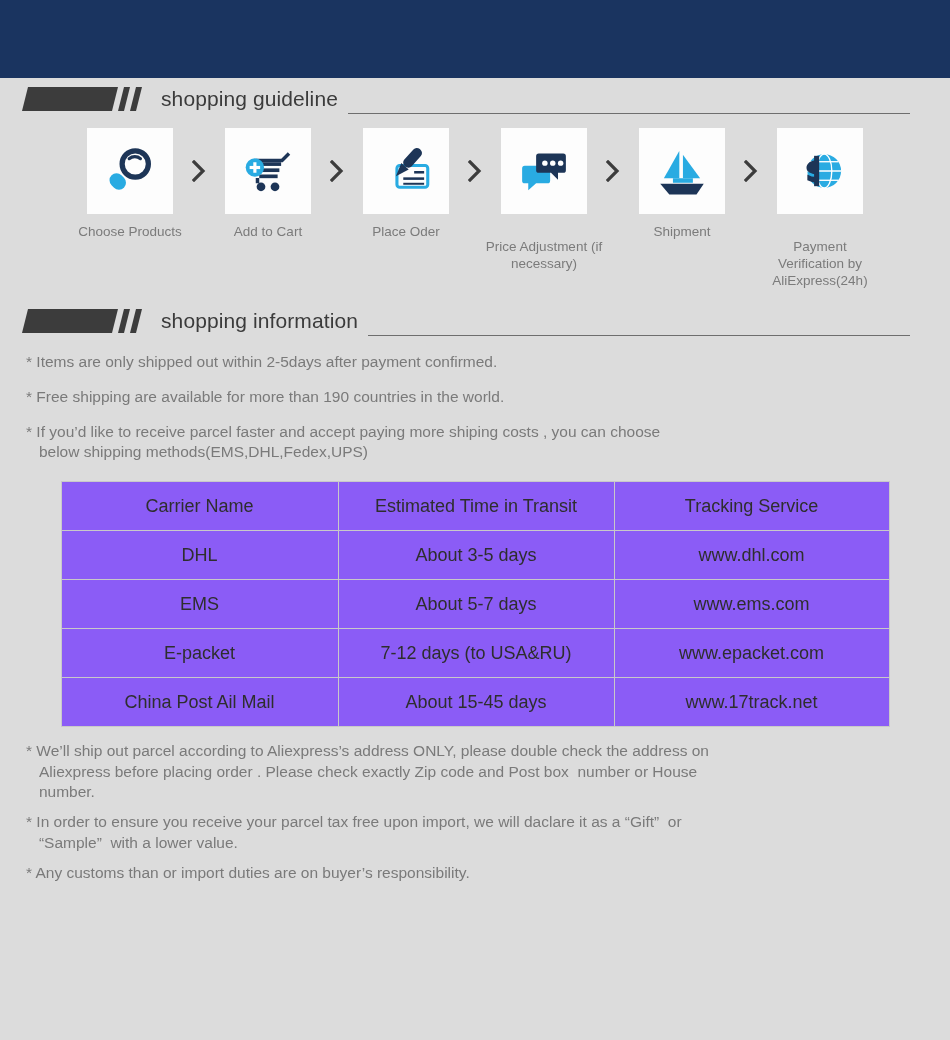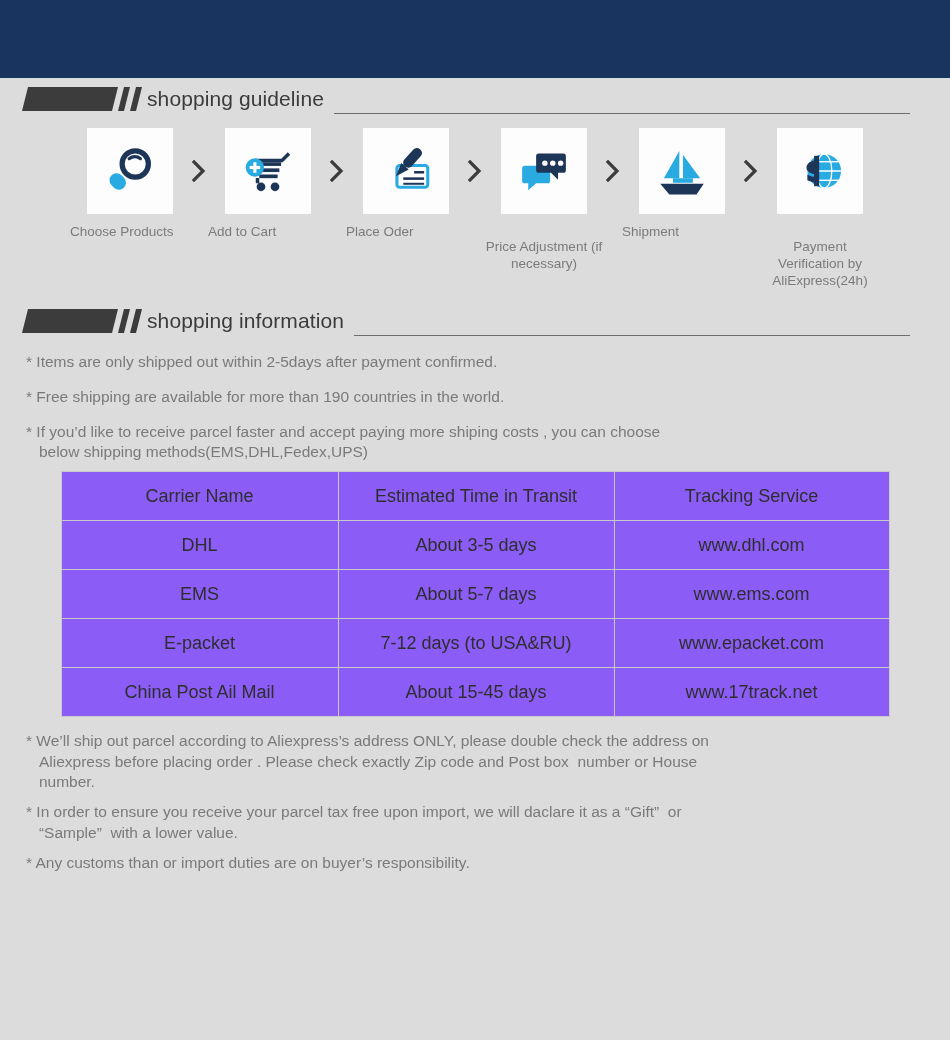--- a/index.html
+++ b/index.html
@@ -36,20 +36,21 @@
   .banner-shape {
     position: relative;
     width: 125px;
     height: 24px;
     flex: 0 0 auto;
   }
   .banner-shape svg { display: block; }
   .section-title {
     font-size: 21px;
     color: #3b3b3b;
+    margin-left: 14px;
     white-space: nowrap;
     letter-spacing: 0.1px;
   }
   .section-rule {
     flex: 1 1 auto;
     height: 0;
     border-bottom: 1px solid #6e6e6e;
     margin-left: 10px;
     margin-right: 40px;
     align-self: flex-end;
@@ -75,20 +76,21 @@
     height: 86px;
     background: #fdfdfd;
     display: flex;
     align-items: center;
     justify-content: center;
   }
   .step-label {
     margin-top: 10px;
     font-size: 13.5px;
     color: #7b7b7b;
+    text-align: center;
     line-height: 1.25;
     width: 120px;
   }
   .step-label.two-line { text-align: center; margin-top: 25px; }
   .chev {
     width: 26px;
     display: flex;
     align-items: center;
     justify-content: center;
     height: 86px;
@@ -102,21 +104,21 @@
   .info-block {
     padding: 10px 30px 0 26px;
   }
   .info-line {
     font-size: 15.5px;
     color: #7a7a7a;
     line-height: 1.25;
     margin-bottom: 16px;
     white-space: pre-wrap;
   }
-  .info-line.tight { margin-bottom: 4px; }
+  .info-line.tight { margin-bottom: 14px; }
 
   
   .table-wrap {
     padding: 6px 0 0 0;
     display: flex;
     justify-content: center;
   }
   table.ship {
     border-collapse: collapse;
     width: 828px;

